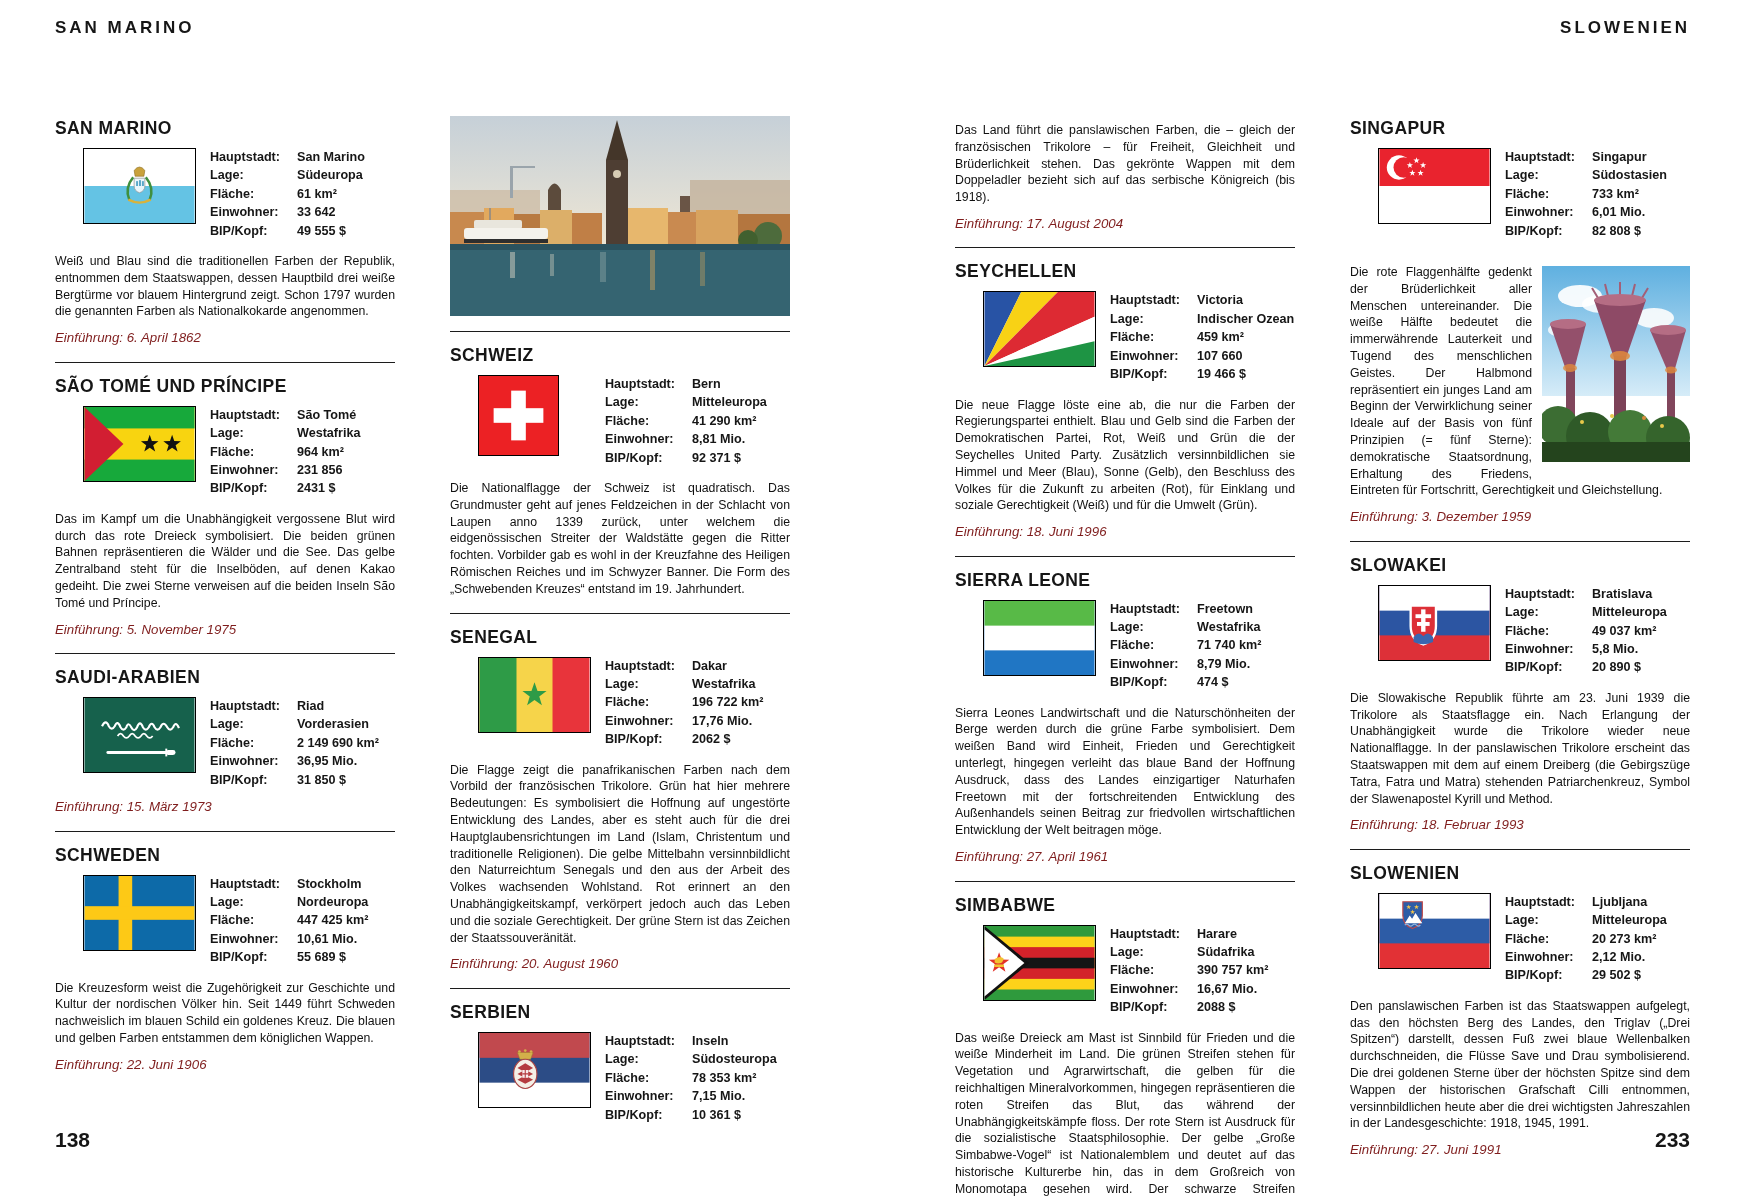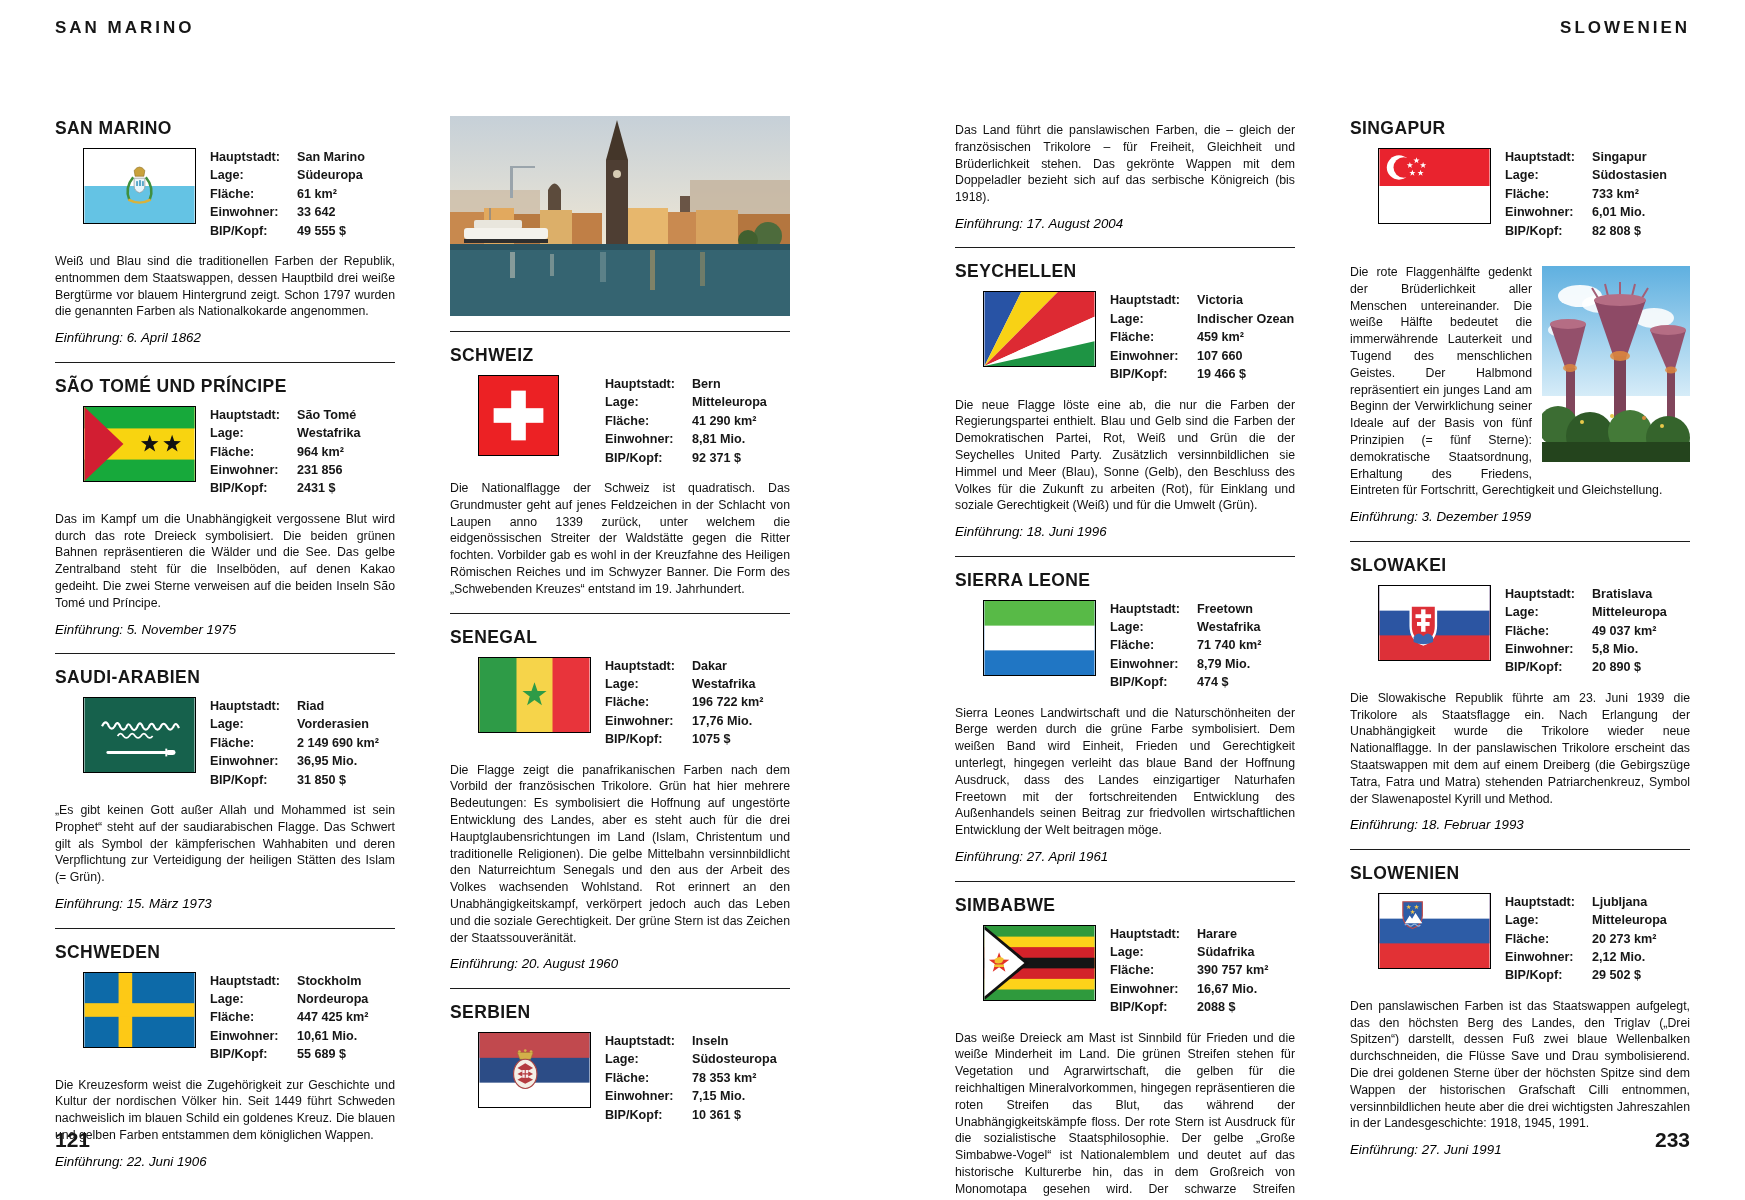--- a/index.html
+++ b/index.html
@@ -38,21 +38,21 @@
   .flag-box svg { display: block; border: 1px solid #000; }
   .stats { flex: 1; font-size: 12.6px; font-weight: 700; line-height: 18.4px; }
   .stat-row { display: flex; }
   .stat-label { width: 87px; flex: none; }
   .stat-value { flex: 1; }
   .desc {
     font-size: 12.3px; line-height: 16.8px; text-align: justify;
     margin-top: 13px; color: #111; hyphens: auto;
   }
   .intro {
-    font-style: italic; color: #000000;
+    font-style: italic; color: #7f1d1d;
     font-size: 13.3px; line-height: 17.5px; margin-top: 9px;
   }
   .photo svg { display: block; }
   .desc-wrap { margin-top: 24px; }
   .desc-wrap::after { content:""; display:block; clear:both; }
   .desc-wrap .desc { margin-top: 0; }
   .photo-side { float: right; margin: 2px 0 6px 10px; }
 </style>
 </head>
 <body>
@@ -174,21 +174,20 @@
           <div class="stat-row">
             <span class="stat-label">Einwohner:</span>
             <span class="stat-value">36,95 Mio.</span>
           </div>
           <div class="stat-row">
             <span class="stat-label">BIP/Kopf:</span>
             <span class="stat-value">31 850 $</span>
           </div>
         </div>
       </div>
-      <p class="desc">„Es gibt keinen Gott außer Allah und Mohammed ist sein Prophet“ steht auf der saudiarabischen Flagge. Das Schwert gilt als Symbol der kämpferischen Wahhabiten und deren Verpflichtung zur Verteidigung der heiligen Stätten des Islam (= Grün).</p>
       <p class="intro">Einführung: 15. März 1973</p>
     </section>
     <div class="divider"></div>
     <section class="country">
       <h2>SCHWEDEN</h2>
       <div class="info-row">
         <div class="flag-box">
           <svg width="113" height="76" viewBox="0 0 113 76">
             <rect width="113" height="76" fill="#0d6aa8"></rect>
             <rect x="35" width="14" height="76" fill="#fdc916"></rect>
@@ -326,21 +325,21 @@
           <div class="stat-row">
             <span class="stat-label">Fläche:</span>
             <span class="stat-value">196 722 km²</span>
           </div>
           <div class="stat-row">
             <span class="stat-label">Einwohner:</span>
             <span class="stat-value">17,76 Mio.</span>
           </div>
           <div class="stat-row">
             <span class="stat-label">BIP/Kopf:</span>
-            <span class="stat-value">1075 $</span>
+            <span class="stat-value">2062 $</span>
           </div>
         </div>
       </div>
       <p class="desc">Die Flagge zeigt die panafrikanischen Farben nach dem Vorbild der französischen Trikolore. Grün hat hier mehrere Bedeutungen: Es symbolisiert die Hoffnung auf ungestörte Entwicklung des Landes, aber es steht auch für die drei Hauptglaubensrichtungen im Land (Islam, Christentum und traditionelle Religionen). Die gelbe Mittelbahn versinnbildlicht den Naturreichtum Senegals und den aus der Arbeit des Volkes wachsenden Wohlstand. Rot erinnert an den Unabhängigkeitskampf, verkörpert jedoch auch das Leben und die soziale Gerechtigkeit. Der grüne Stern ist das Zeichen der Staatssouveränität.</p>
       <p class="intro">Einführung: 20. August 1960</p>
     </section>
     <div class="divider"></div>
     <section class="country">
       <h2>SERBIEN</h2>
       <div class="info-row">
@@ -670,14 +669,14 @@
             <span class="stat-label">BIP/Kopf:</span>
             <span class="stat-value">29 502 $</span>
           </div>
         </div>
       </div>
       <p class="desc">Den panslawischen Farben ist das Staatswappen aufgelegt, das den höchsten Berg des Landes, den Triglav („Drei Spitzen“) darstellt, dessen Fuß zwei blaue Wellenbalken durchschneiden, die Flüsse Save und Drau symbolisierend. Die drei goldenen Sterne über der höchsten Spitze sind dem Wappen der historischen Grafschaft Cilli entnommen, versinnbildlichen heute aber die drei wichtigsten Jahreszahlen in der Landesgeschichte: 1918, 1945, 1991.</p>
       <p class="intro">Einführung: 27. Juni 1991</p>
     </section>
   </div>
 
-<div class="page-num pn-left">121</div>
+<div class="page-num pn-left">138</div>
 <div class="page-num pn-right">233</div>
 
 </body></html>

